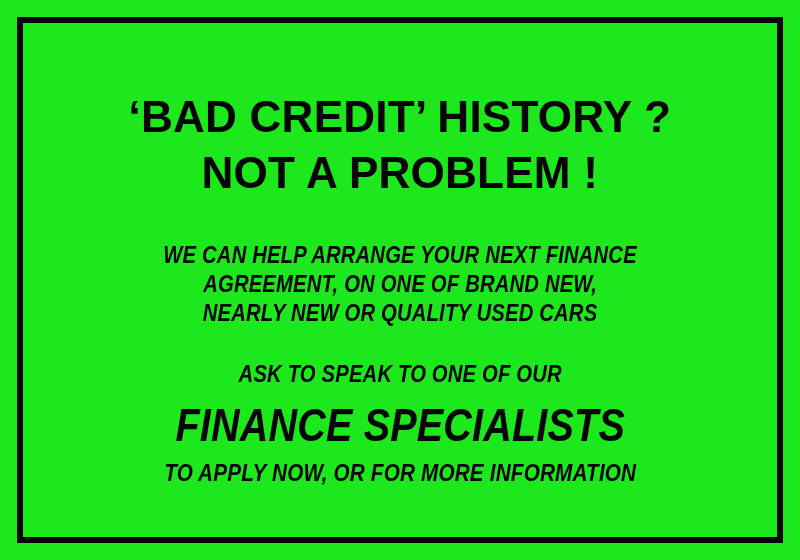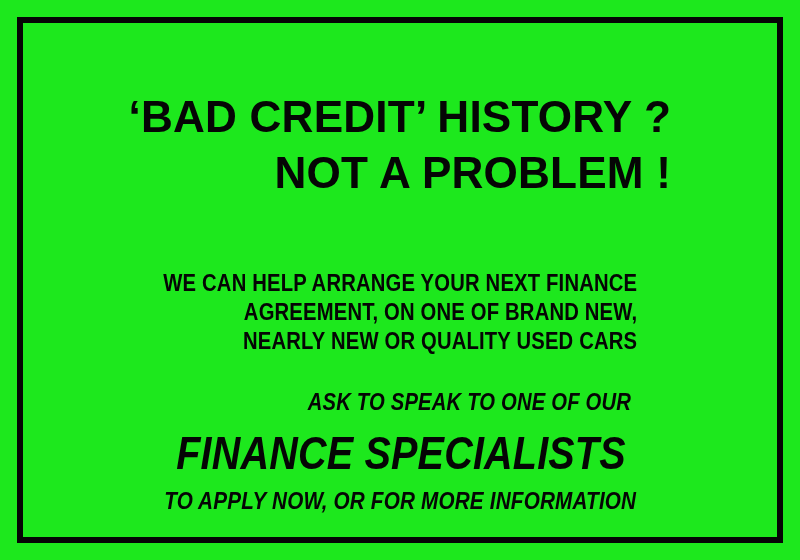--- a/index.html
+++ b/index.html
@@ -36,21 +36,21 @@
   #content {
     position: absolute;
     left: 23px;
     top: 23px;
     width: 754px;
     height: 514px;
     box-sizing: border-box;
     display: flex;
     flex-direction: column;
     align-items: center;
-    text-align: right;
+    text-align: center;
     color: #050505;
   }
 
   .line {
     display: block;
     width: 100%;
     white-space: nowrap;
     color: #050505;
     font-weight: bold;
     letter-spacing: 0.2px;
@@ -63,21 +63,22 @@
   .headline {
     font-size: 45px;
     line-height: 56px;
     font-family: "Liberation Sans", sans-serif;
     font-weight: bold;
     transform: scaleX(0.98);
   }
 
   
   .body-block-1 {
-    margin-top: 68px;
+    margin-top: 40px;
+    font-style: italic;
   }
   .body-line {
     font-size: 23px;
     line-height: 29px;
     font-family: "Liberation Sans", sans-serif;
     font-weight: bold;
     transform: scaleX(0.88);
   }
 
   

